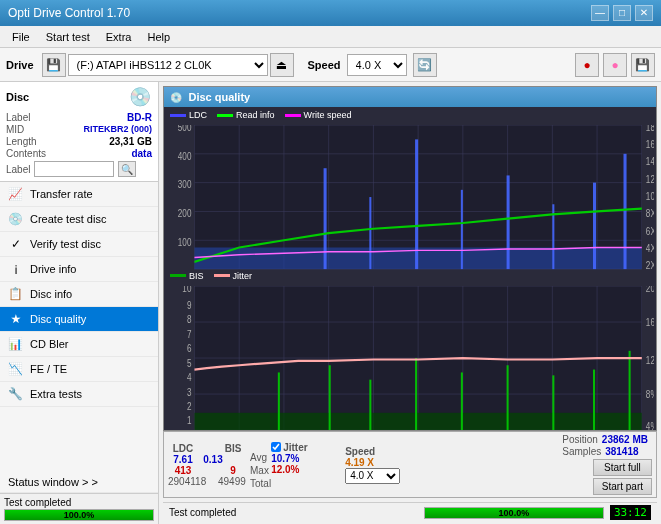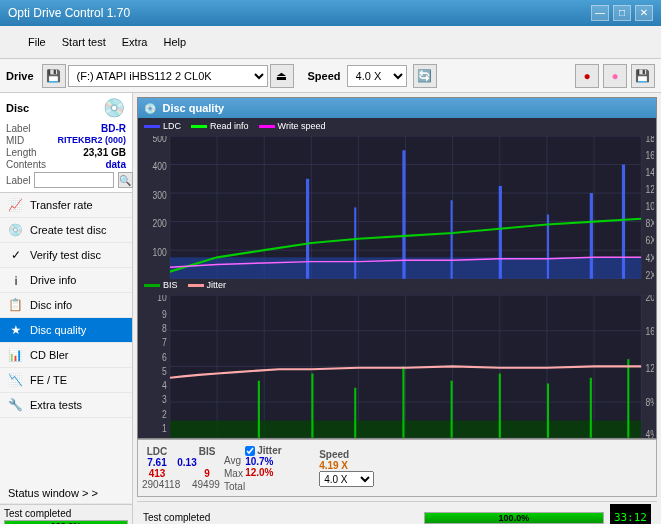--- a/index.html
+++ b/index.html
@@ -27,22 +27,22 @@
       display: flex; align-items: center; justify-content: center;
       line-height: 1;
     }
 
     
     .menu-bar {
       background: #f0f0f0;
       border-bottom: 1px solid #ccc;
       display: flex;
       align-items: center;
-      padding: 2px 20px;
-      height: 33px;
+      padding: 2px 4px;
+      height: 22px;
     }
     .menu-item {
       padding: 2px 8px;
       cursor: pointer;
       font-size: 11px;
       color: #000;
     }
 
     
     .toolbar {
@@ -82,21 +82,21 @@
     }
 
     
     .main-layout {
       display: flex;
       height: calc(524px - 26px - 22px - 34px);
     }
 
     
     .sidebar {
-      width: 133px;
+      width: 159px;
       background: #f5f5f5;
       border-right: 1px solid #ccc;
       display: flex;
       flex-direction: column;
       flex-shrink: 0;
     }
 
     
     .disc-panel {
       background: #fff;
@@ -199,21 +199,21 @@
       cursor: pointer;
       white-space: nowrap;
     }
 
     
     .time-display {
       background: black;
       color: #00ff00;
       font-family: monospace;
       font-size: 11px;
-      padding: 7px 4px;
+      padding: 1px 4px;
     }
   </style>
 </head>
 <body>
 
 <div class="title-bar">
   <span class="title-bar-title">Opti Drive Control 1.70</span>
   <div class="title-bar-controls">
     <button class="title-bar-btn">—</button>
     <button class="title-bar-btn">□</button>
@@ -548,20 +548,36 @@
         <div style="display:flex;flex-direction:column;min-width:70px;margin-left:4px;">
           <span style="color:#555;font-weight:bold;">Speed</span>
           <span style="color:#cc6600;font-weight:bold;">4.19 X</span>
           <div>
             <select style="font-size:10px;width:55px;height:16px;">
               <option>4.0 X</option>
             </select>
           </div>
         </div>
 
+        <div style="margin-left:auto;display:flex;flex-direction:column;gap:2px;align-items:flex-end;">
+          <div style="display:flex;flex-direction:column;gap:1px;align-items:flex-start;margin-right:4px;">
+            <div style="display:flex;gap:4px;font-size:10px;">
+              <span style="color:#555;">Position</span>
+              <span style="color:#0000cc;font-weight:bold;">23862 MB</span>
+            </div>
+            <div style="display:flex;gap:4px;font-size:10px;">
+              <span style="color:#555;">Samples</span>
+              <span style="color:#0000cc;font-weight:bold;">381418</span>
+            </div>
+          </div>
+          <div style="display:flex;flex-direction:column;gap:2px;">
+            <button class="start-btn">Start full</button>
+            <button class="start-btn">Start part</button>
+          </div>
+        </div>
       </div>
     </div>
 
     <div style="display:flex;align-items:center;justify-content:space-between;background:#f0f0f0;border-top:1px solid #ccc;padding:2px 6px;margin:0 4px 2px;">
       <span style="font-size:10px;color:#000;">Test completed</span>
       <div style="display:flex;align-items:center;gap:6px;">
         <div style="width:180px;background:#d0d0d0;border:1px solid #aaa;height:12px;position:relative;">
           <div style="width:100%;height:100%;background:linear-gradient(to bottom,#00cc00,#009900);"></div>
           <span style="position:absolute;left:50%;top:50%;transform:translate(-50%,-50%);font-size:9px;font-weight:bold;color:#000;">100.0%</span>
         </div>

